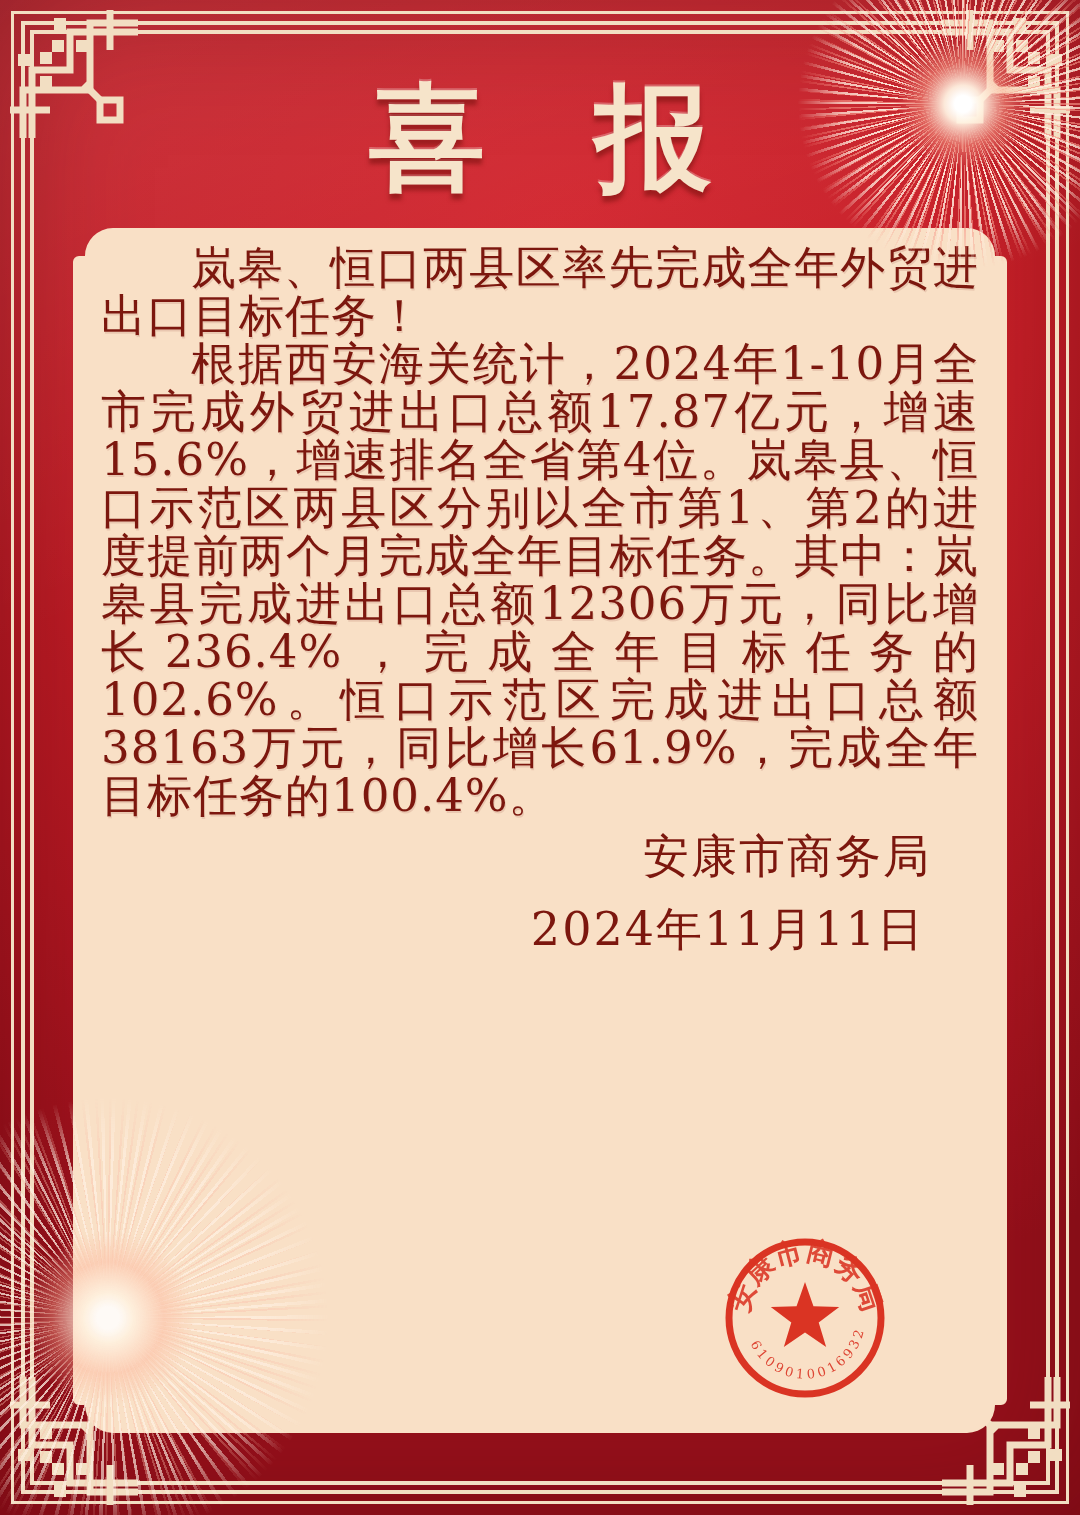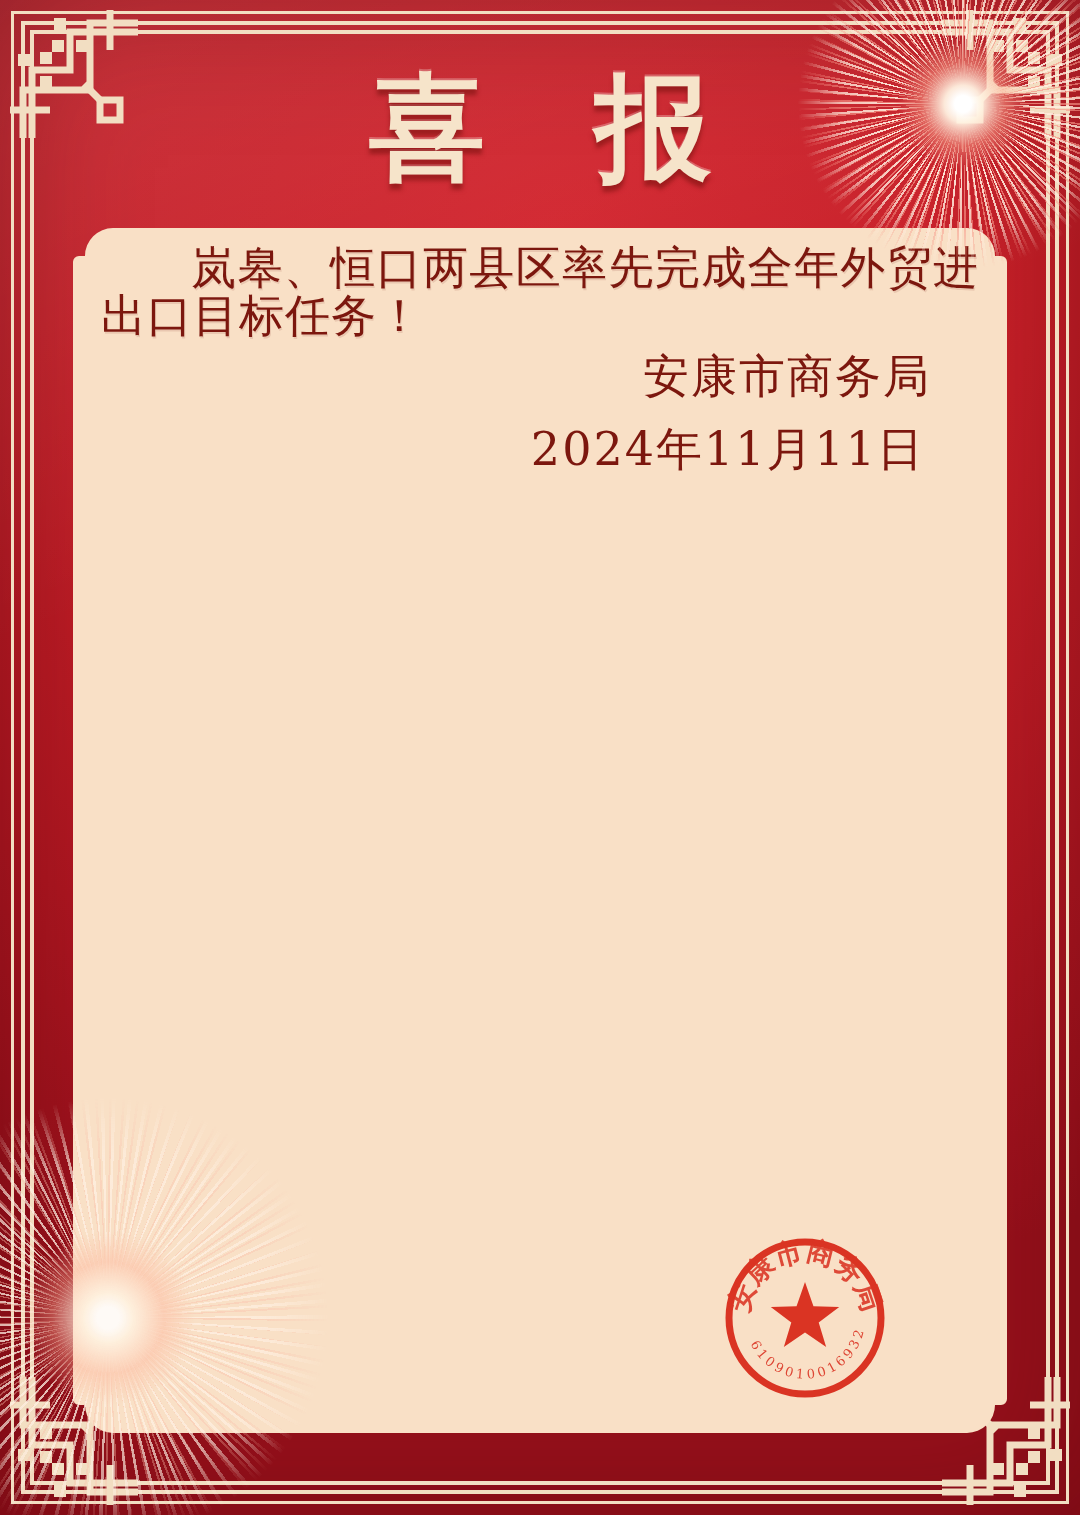--- a/index.html
+++ b/index.html
@@ -45,21 +45,21 @@
   .fw.tr{left:798px;top:-61px;width:330px;height:330px;}
   .fw.bl{left:-112px;top:1098px;width:440px;height:440px;opacity:.85;}
   .fw.bl .rays{
     background-image:
       repeating-conic-gradient(from 1deg, rgba(255,241,228,.9) 0deg 1.0deg, rgba(255,241,228,0) 1.0deg 4.2deg),
       repeating-conic-gradient(from 0.2deg, rgba(250,190,170,.5) 0deg 0.7deg, rgba(250,190,170,0) 0.7deg 3.6deg);
   }
 
   
   .title{
-    position:absolute;left:0;right:0;top:58px;margin:0;z-index:3;
+    position:absolute;left:0;right:0;top:68px;margin:0;z-index:3;
     text-align:center;font-weight:bold;font-size:116px;line-height:1.2;
     letter-spacing:0.95em;text-indent:0.95em;
     color:#f6e4ca;
     text-shadow:0 6px 4px rgba(116,16,12,.55), 0 -2px 0 rgba(255,252,244,.28);
   }
 
   
   .panel-svg{position:absolute;left:0;top:0;z-index:2;}
   .panel-content{
     position:absolute;left:73px;top:228px;width:934px;height:1205px;z-index:3;
@@ -180,20 +180,21 @@
     <text fill="#de2c1c" font-size="28" font-weight="bold" opacity="0.88">
       <textPath href="#sealTopArc" startOffset="4" textLength="170">安康市商务局</textPath>
     </text>
     <text fill="#de2c1c" font-size="13" opacity="0.9">
       <textPath href="#sealBottomArc" startOffset="10" textLength="150">6109010016932</textPath>
     </text>
   </svg>
 
   <div class="panel-content">
     <p>岚皋、恒口两县区率先完成全年外贸进出口目标任务！</p>
+    <p>根据西安海关统计，2024年1-10月全市完成外贸进出口总额17.87亿元，增速15.6%，增速排名全省第4位。岚皋县、恒口示范区两县区分别以全市第1、第2的进度提前两个月完成全年目标任务。其中：岚皋县完成进出口总额12306万元，同比增长236.4%，完成全年目标任务的102.6%。恒口示范区完成进出口总额38163万元，同比增长61.9%，完成全年目标任务的100.4%。</p>
     <div class="sign">
       <span class="row">安康市商务局</span>
       <span class="row date">2024年11月11日</span>
     </div>
   </div>
 
   <div class="fw tr">
     <div class="rays"></div>
     <div class="core"></div>
   </div>

